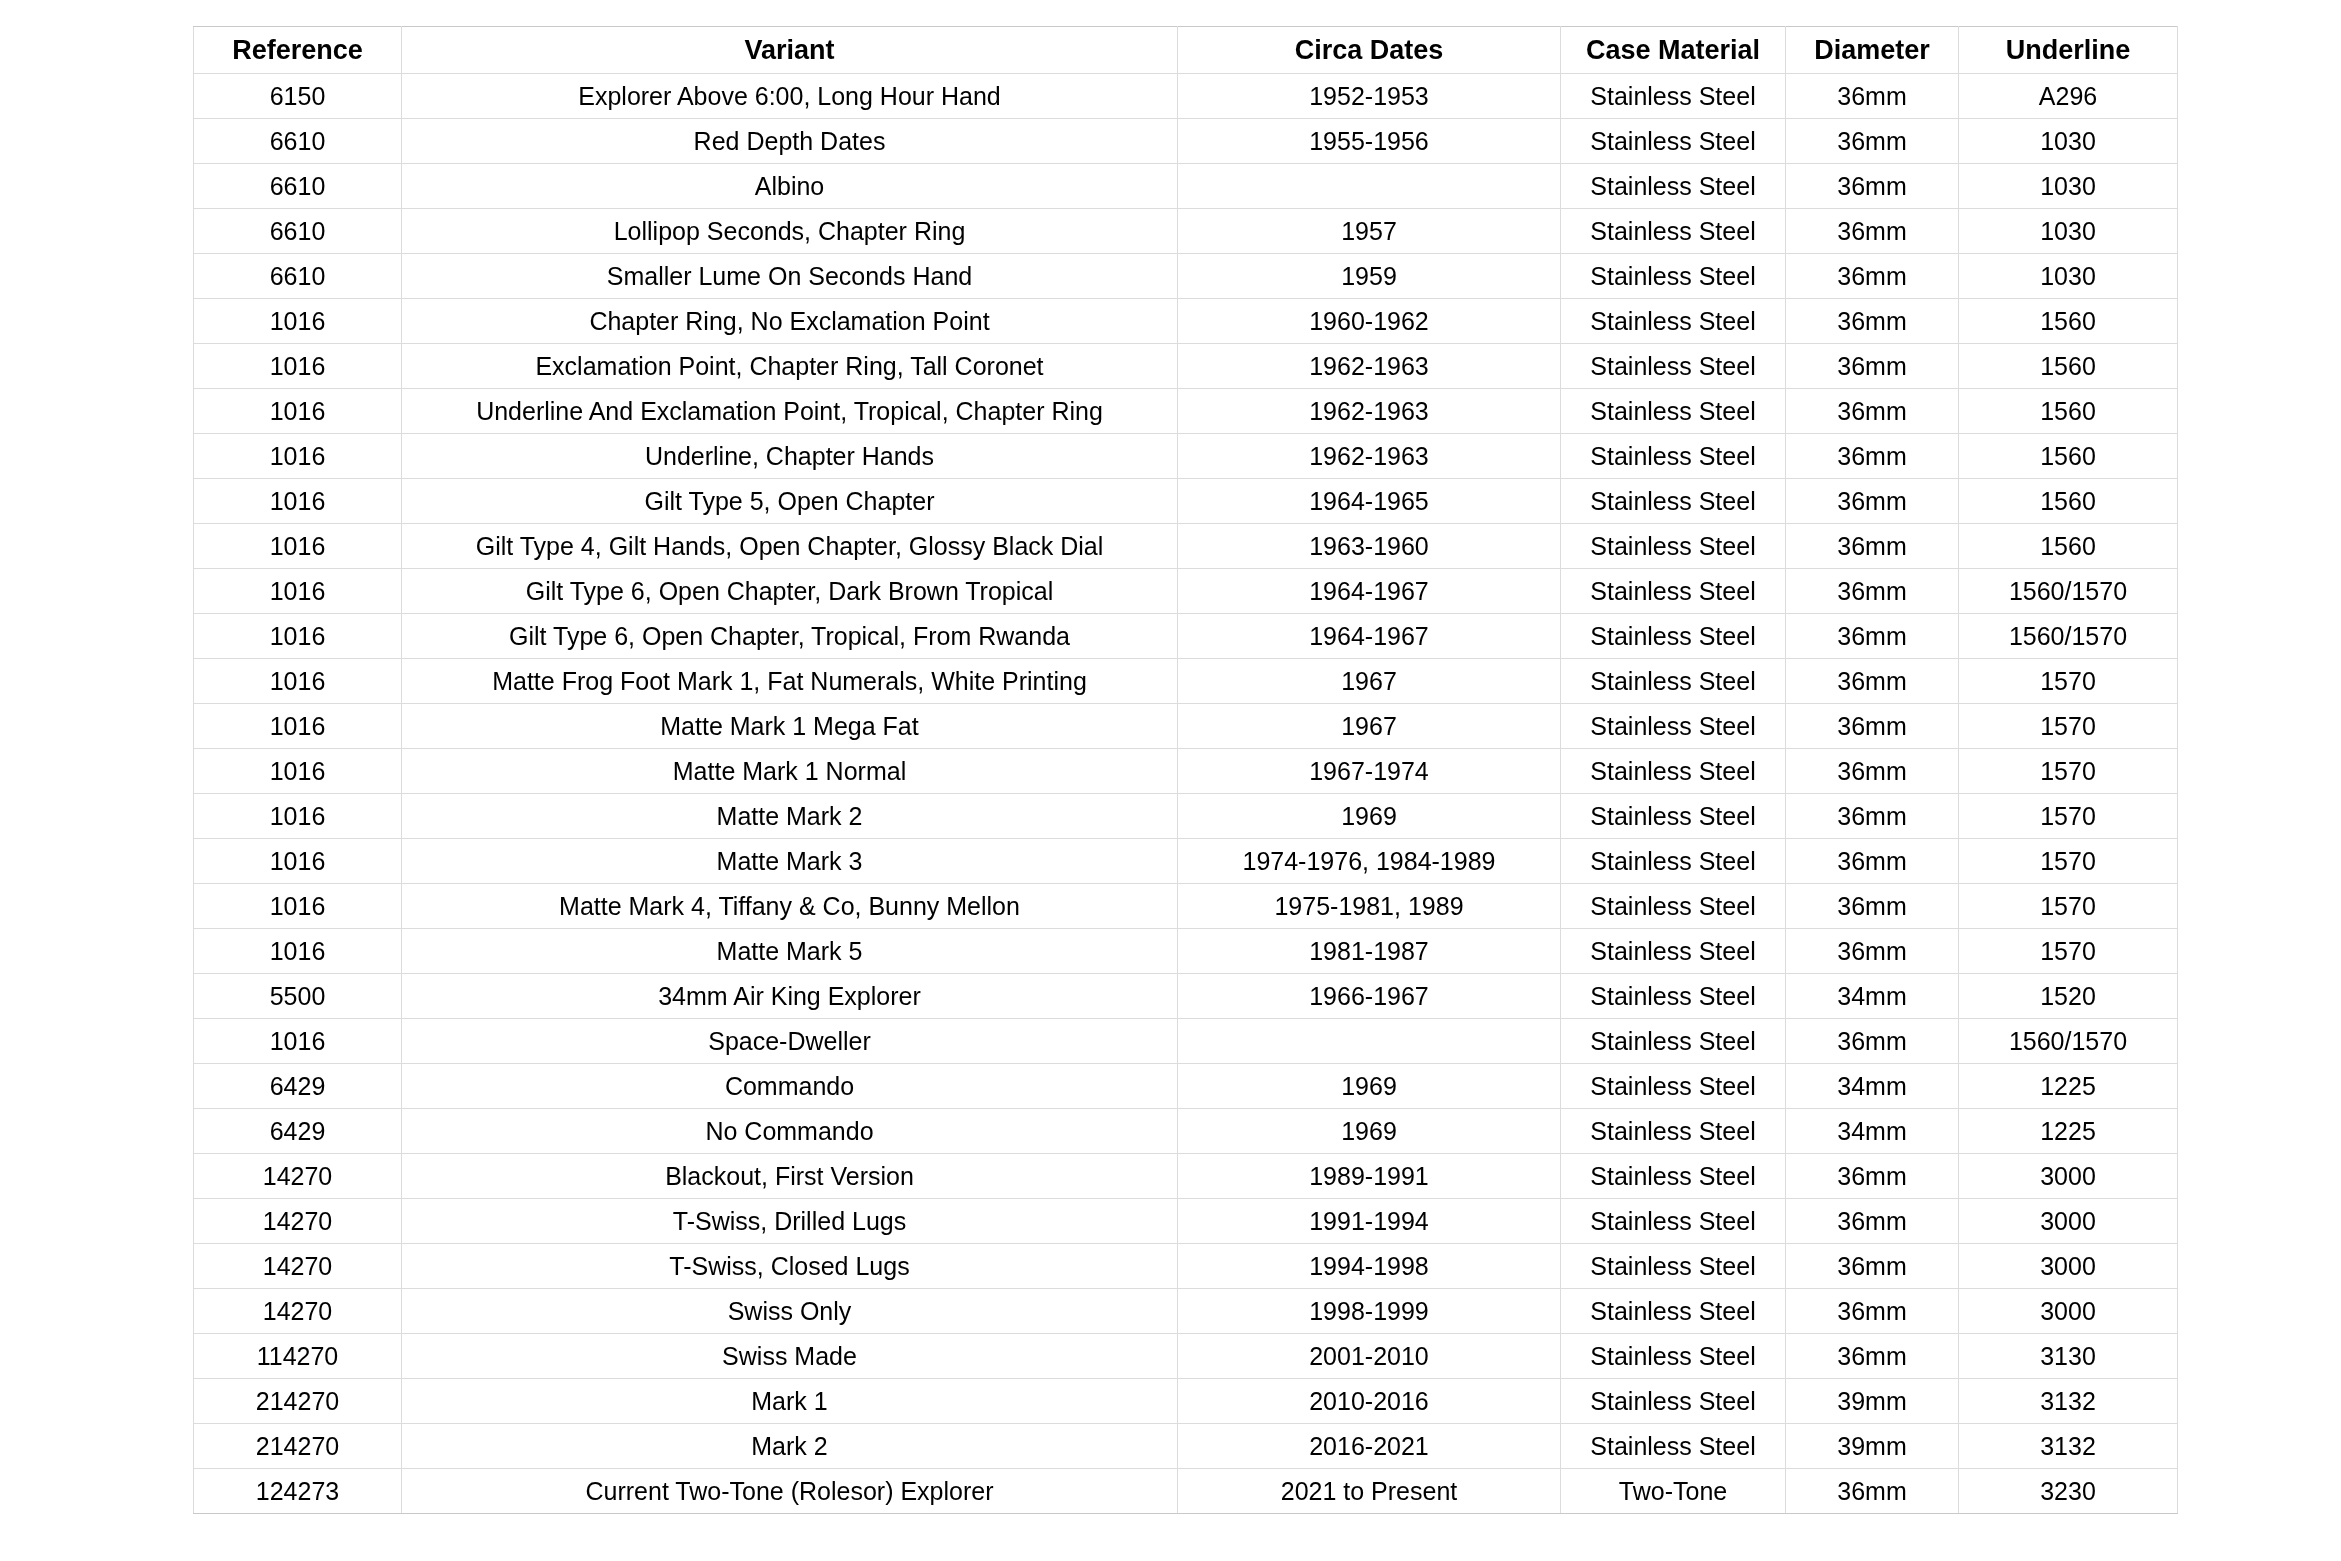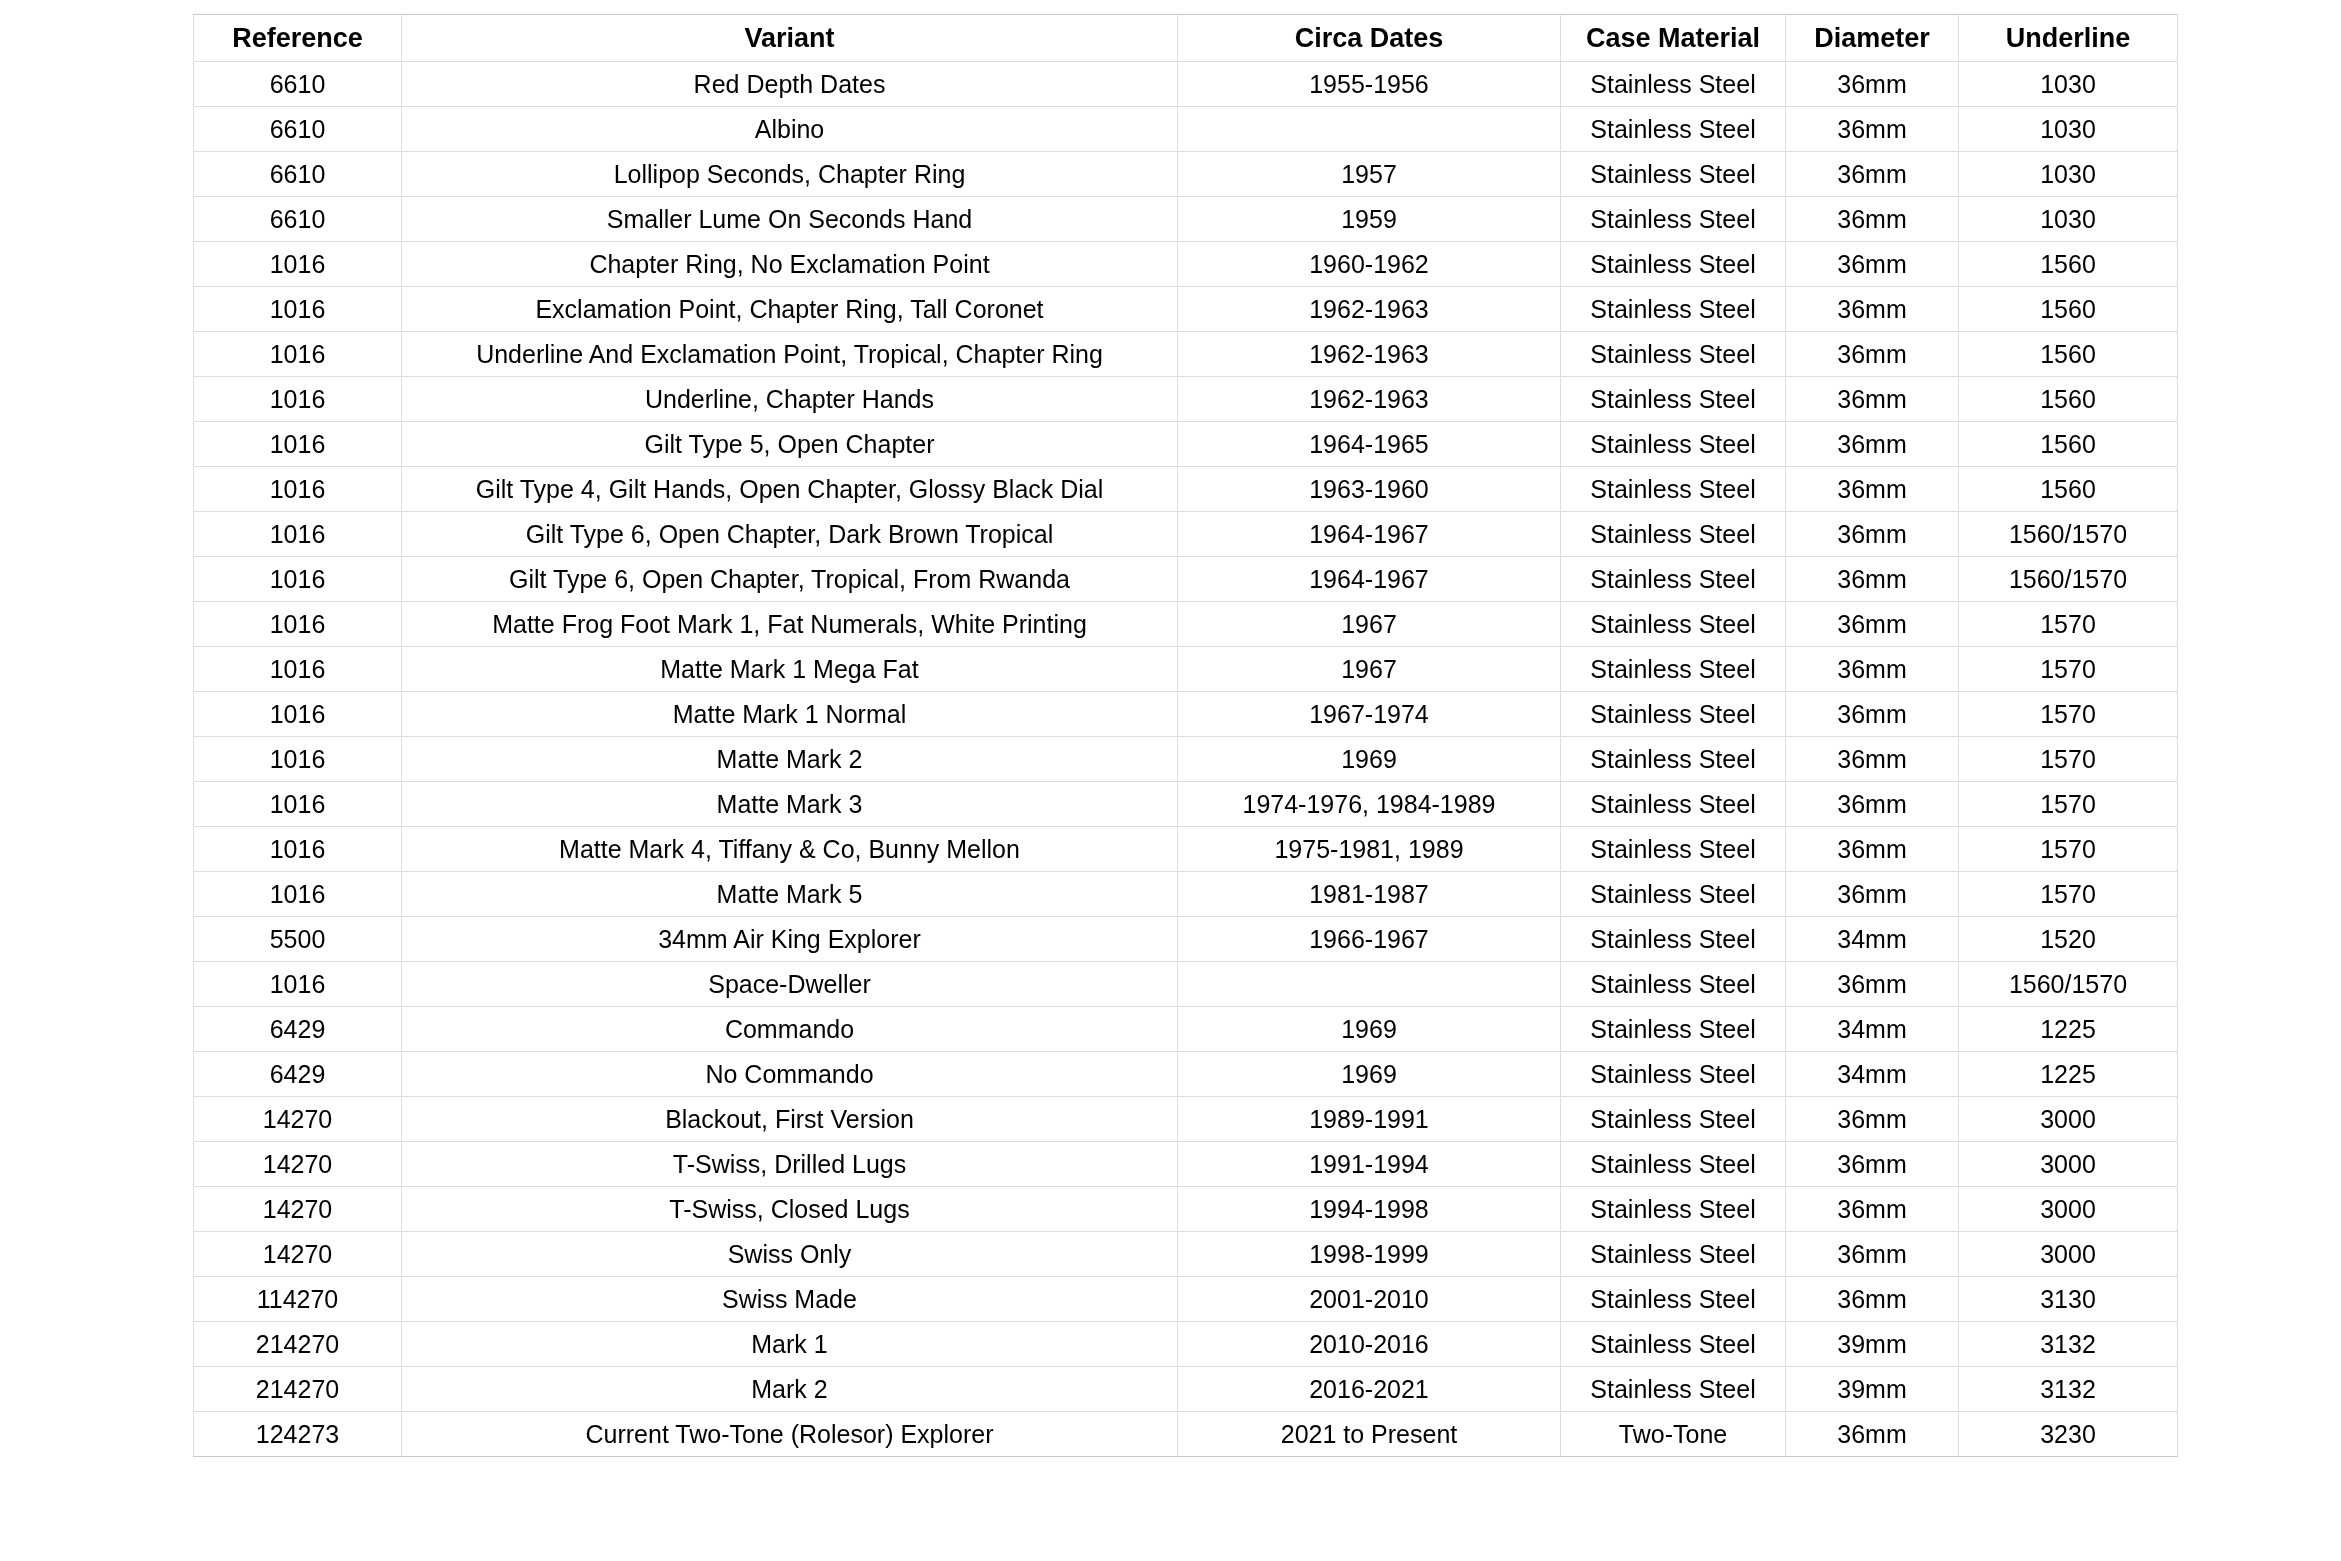--- a/index.html
+++ b/index.html
@@ -12,21 +12,21 @@
     height: 1561px;
     font-family: "Liberation Sans", sans-serif;
     color: #000000;
     -webkit-font-smoothing: antialiased;
   }
 
   .page {
     box-sizing: border-box;
     width: 2342px;
     height: 1561px;
-    padding: 14px 165px 0 193px;
+    padding: 26px 165px 0 193px;
   }
 
   table.spec-table {
     border-collapse: collapse;
     width: 1984px;
     table-layout: fixed;
     border: 0.9px solid #c9c9c9;
   }
 
   table.spec-table col.col-reference   { width: 208px; }
@@ -89,20 +89,28 @@
         <th>Reference</th>
         <th>Variant</th>
         <th>Circa Dates</th>
         <th>Case Material</th>
         <th>Diameter</th>
         <th>Underline</th>
       </tr>
     </thead>
     <tbody id="table-body">
         <tr>
+          <td>6150</td>
+          <td>Explorer Above 6:00, Long Hour Hand</td>
+          <td>1952-1953</td>
+          <td>Stainless Steel</td>
+          <td>36mm</td>
+          <td>A296</td>
+        </tr>
+        <tr>
           <td>6610</td>
           <td>Red Depth Dates</td>
           <td>1955-1956</td>
           <td>Stainless Steel</td>
           <td>36mm</td>
           <td>1030</td>
         </tr>
         <tr>
           <td>6610</td>
           <td>Albino</td>

